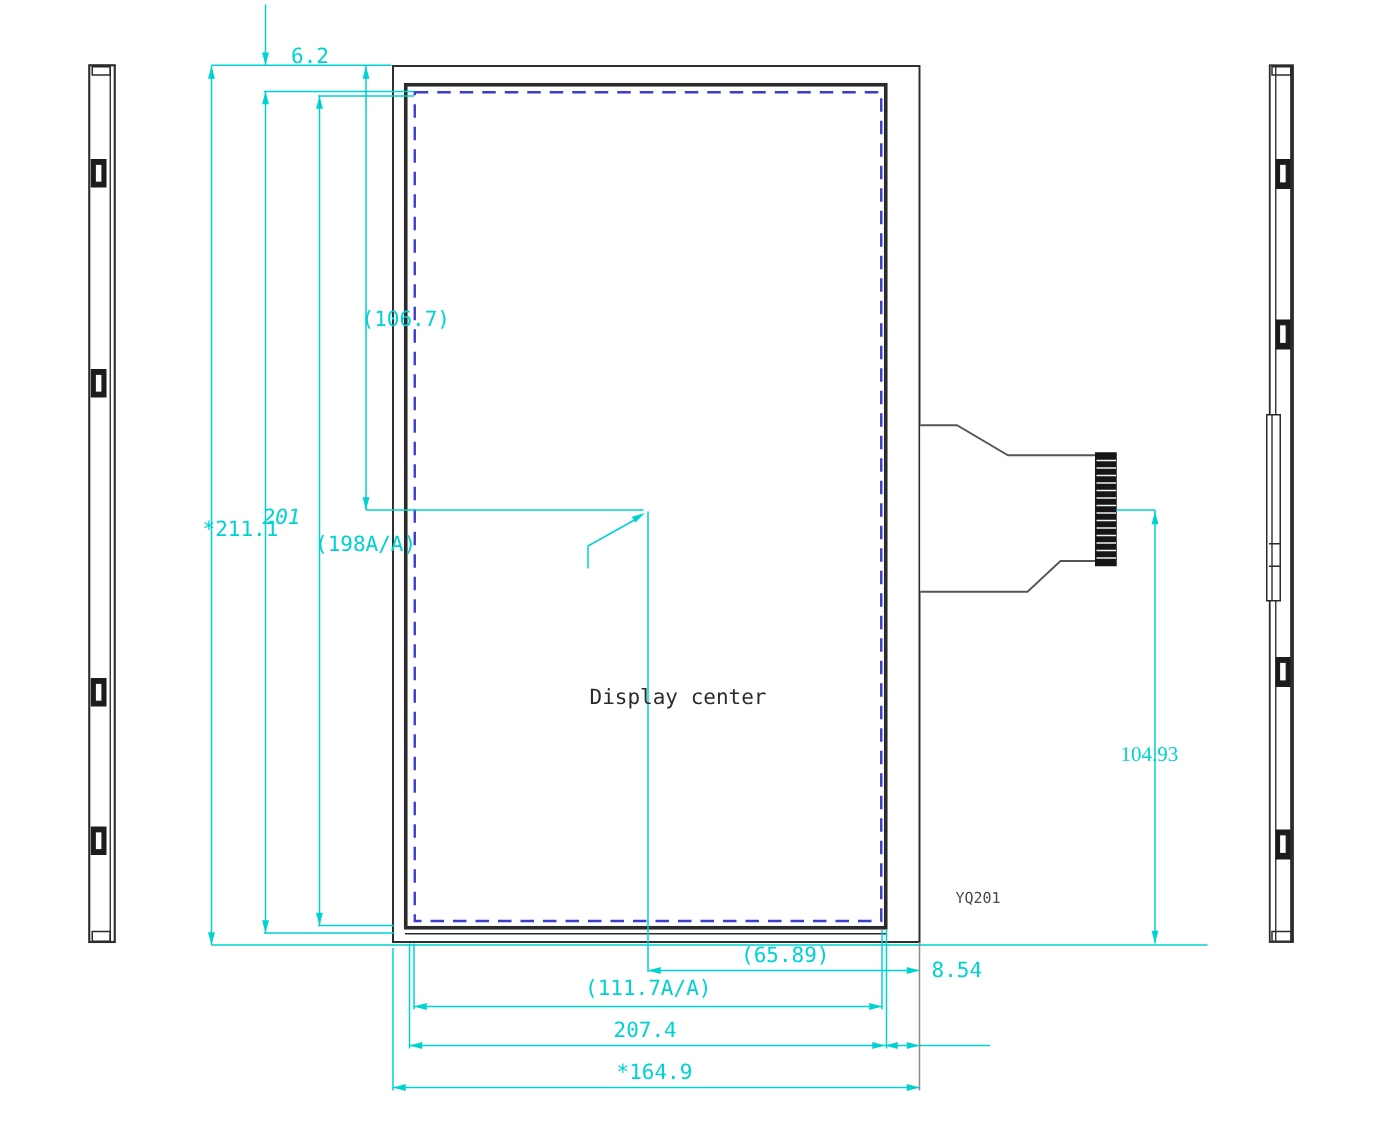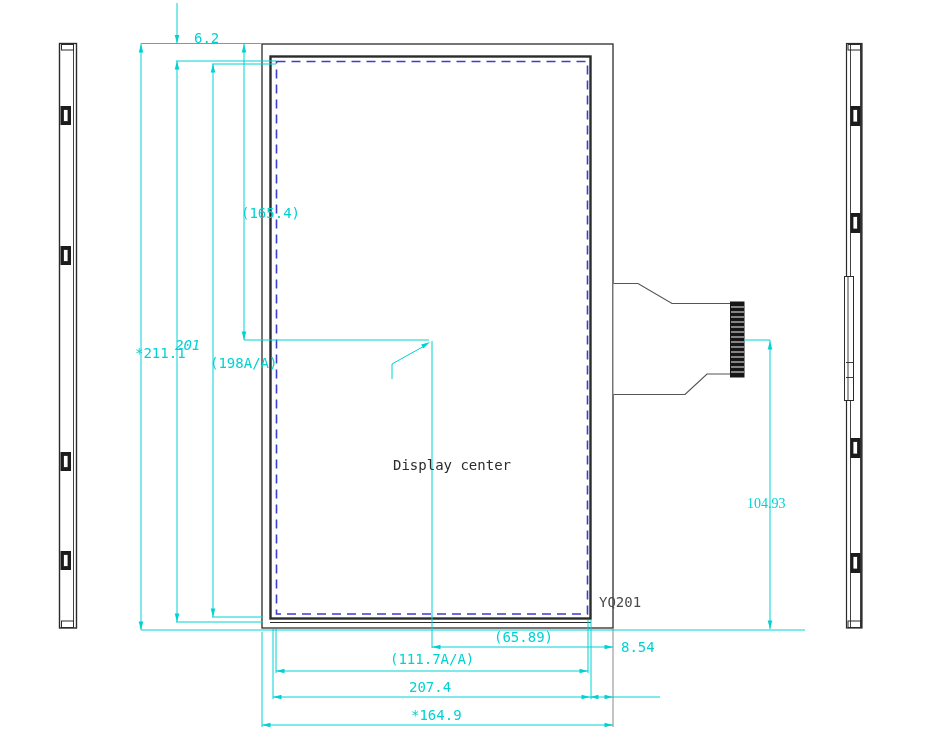--- a/index.html
+++ b/index.html
@@ -2,21 +2,21 @@
 <html><head>
 <meta charset="utf-8">
 <style>
   html,body{margin:0;padding:0;background:#ffffff;}
   .canvas{position:relative;width:926px;height:748px;background:#ffffff;overflow:hidden;
           font-family:"DejaVu Sans Mono","Liberation Mono",monospace;}
   .canvas svg{position:absolute;left:0;top:0;}
   .lbl{position:absolute;white-space:pre;line-height:1;}
   .dim{color:#00d2d2;font-size:14px;}
   .note{color:#2b2b2b;font-size:14px;}
-  .tiny{color:#4a4a4a;font-size:14px;}
+  .tiny{color:#4a4a4a;font-size:10px;margin-left:38px;}
 </style>
 </head>
 <body>
 
 <div class="canvas">
 
 <svg width="926" height="748" viewBox="0 0 926 748">
 
   <g>
     <rect x="262" y="44" width="351" height="584" fill="#ffffff" stroke="#2b2b2b" stroke-width="1.3"></rect>
@@ -142,21 +142,21 @@
     <polygon points="590,697 581.5,694.7 581.5,699.3"></polygon>
     <polygon points="590,697 598.5,694.7 598.5,699.3"></polygon>
     <polygon points="613,697 604.5,694.7 604.5,699.3"></polygon>
     <polygon points="262,725 270.5,722.7 270.5,727.3"></polygon>
     <polygon points="613,725 604.5,722.7 604.5,727.3"></polygon>
     <polygon points="430,342 423.4,348.5 421.2,344.5"></polygon>
   </g>
 </svg>
 
   <span class="lbl dim" style="left:174px;top:31px;margin-left:20px;">6.2</span>
-  <span class="lbl dim" style="left:241px;top:206px;">(165.4)</span>
+  <span class="lbl dim" style="left:241px;top:206px;">(106.7)</span>
   <span class="lbl dim" style="left:135px;top:346px;">*211.1</span>
   <span class="lbl dim" style="left:175px;top:338px;font-style:italic;">201</span>
   <span class="lbl dim" style="left:210px;top:356px;">(198A/A)</span>
   <span class="lbl dim" style="left:747px;top:497px;font-family:Liberation Serif, serif;">104.93</span>
   <span class="lbl dim" style="left:494px;top:630px;">(65.89)</span>
   <span class="lbl dim" style="left:390px;top:652px;">(111.7A/A)</span>
   <span class="lbl dim" style="left:409px;top:680px;">207.4</span>
   <span class="lbl dim" style="left:621px;top:640px;">8.54</span>
   <span class="lbl dim" style="left:411px;top:708px;">*164.9</span>
   <span class="lbl note" style="left:393px;top:458px;">Display center</span>

